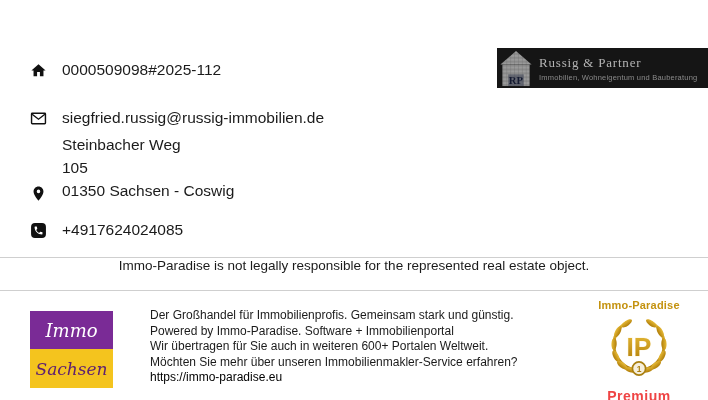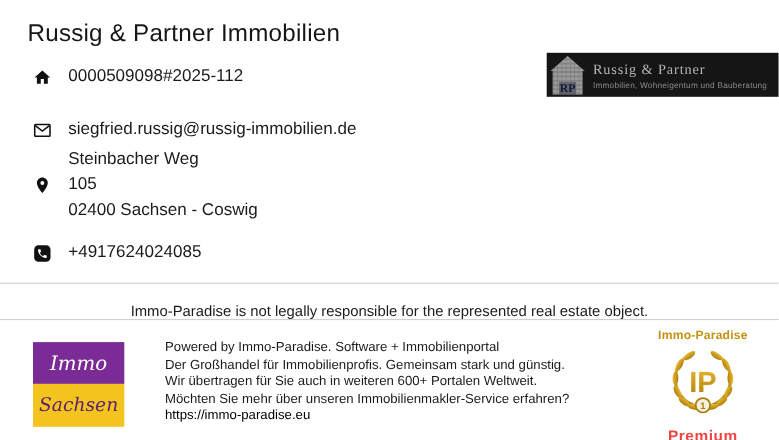--- a/index.html
+++ b/index.html
@@ -11,48 +11,47 @@
 
   
   .agency-logo{position:absolute;left:497px;top:48px;width:211px;height:40px;background:#151515;display:flex;align-items:center;}
   .agency-logo .house{flex:0 0 auto;margin-left:2px;}
   .agency-text{margin-left:6px;overflow:hidden;}
   .agency-name{font-family:"Liberation Serif", serif;font-size:13px;color:#b4b4b4;letter-spacing:0.8px;white-space:nowrap;}
   .agency-sub{font-size:7.5px;color:#8a8a8a;letter-spacing:0.2px;margin-top:2px;white-space:nowrap;}
 
   
   .c-row{position:absolute;left:30px;display:flex;align-items:center;}
-  .c-row.multi{align-items:center;}
+  .c-row.multi{align-items:flex-end;}
   .c-icon{width:17px;height:17px;flex:0 0 17px;display:flex;align-items:center;justify-content:center;}
   .c-text{margin-left:15px;font-size:15.5px;color:#1b1b1b;white-space:nowrap;}
   .addr-line{line-height:23px;}
 
   
-  .disclaimer{position:absolute;left:0;top:257px;width:708px;height:32px;border-top:1px solid #cfcfcf;border-bottom:1px solid #cfcfcf;display:flex;align-items:flex-end;justify-content:center;font-size:13.5px;color:#1b1b1b;}
+  .disclaimer{position:absolute;left:0;top:257px;width:708px;height:32px;border-top:1px solid #cfcfcf;border-bottom:1px solid #cfcfcf;display:flex;align-items:flex-start;justify-content:center;font-size:13.5px;color:#1b1b1b;}
 
   
   .ip-logo{position:absolute;left:30px;top:311px;width:83px;}
   .ip-logo .half{width:83px;display:flex;align-items:center;justify-content:center;font-family:"DejaVu Serif", serif;font-style:italic;}
   .ip-logo .top{height:38px;background:#7a2b96;color:#ffffff;font-size:18px;}
   .ip-logo .bot{height:39px;background:#f4c41e;color:#5e2170;font-size:17px;}
 
   .footer-text{position:absolute;left:150px;top:308px;width:410px;font-size:12px;line-height:15.6px;color:#1b1b1b;}
   .footer-text .url{color:#000000;text-decoration:none;}
 
   .premium-badge{position:absolute;left:587px;top:299px;width:104px;text-align:center;}
   .pb-brand{font-size:11px;font-weight:bold;color:#c4920f;letter-spacing:0.2px;}
   .pb-wreath{display:block;margin:1px auto 0 auto;}
   .pb-label{font-size:14px;font-weight:bold;color:#ef4444;margin-top:12px;letter-spacing:0.5px;}
 </style>
 </head>
 <body>
 
 <div class="page">
 
-  <div class="page-title">Russig &amp; Partner Immobilien</div>
 
   <div class="agency-logo">
     <svg class="house" width="34" height="37" viewBox="0 0 34 38">
       <defs>
         <pattern id="hgrid" width="4" height="4" patternUnits="userSpaceOnUse">
           <rect width="4" height="4" fill="#9a9a9a"></rect>
           <path d="M0 0H4V4" fill="none" stroke="#6b6b6b" stroke-width="0.7"></path>
           <path d="M0 4H4" fill="none" stroke="#6b6b6b" stroke-width="0.7"></path>
         </pattern>
       </defs>
@@ -89,21 +88,21 @@
 
   <div class="c-row multi" style="top:133px;">
     <span class="c-icon" style="margin-top:2px;">
       <svg width="17" height="17" viewBox="0 0 24 24">
           <path fill="#111" d="M12 2C8.13 2 5 5.13 5 9c0 5.25 7 13 7 13s7-7.75 7-13c0-3.87-3.13-7-7-7zm0 9.5A2.5 2.5 0 1 1 12 6.5a2.5 2.5 0 0 1 0 5z"></path>
         </svg>
     </span>
     <span class="c-text">
       <div class="addr-line">Steinbacher Weg</div>
       <div class="addr-line">105</div>
-      <div class="addr-line">02400 Sachsen - Coswig</div>
+      <div class="addr-line">01350 Sachsen - Coswig</div>
     </span>
   </div>
 
   <div class="c-row" style="top:221px;">
     <span class="c-icon">
       <svg width="17" height="17" viewBox="0 0 24 24">
         <rect x="1.5" y="1.5" width="21" height="21" rx="5.5" fill="#111"></rect>
         <g transform="translate(4.6,4.6) scale(0.62)">
           <path fill="#fff" d="M6.62 10.79c1.44 2.83 3.76 5.14 6.59 6.59l2.2-2.21c.27-.26.67-.36 1.02-.24 1.12.37 2.33.57 3.57.57.55 0 1 .45 1 1V20c0 .55-.45 1-1 1-9.39 0-17-7.61-17-17 0-.55.45-1 1-1h3.5c.55 0 1 .45 1 1 0 1.25.2 2.45.57 3.57.11.35.03.74-.25 1.02l-2.2 2.2z"></path>
         </g>
@@ -115,22 +114,22 @@
   <div class="disclaimer">
     <span>Immo-Paradise is not legally responsible for the represented real estate object.</span>
   </div>
 
   <div class="ip-logo">
     <div class="half top">Immo</div>
     <div class="half bot">Sachsen</div>
   </div>
 
   <div class="footer-text">
+    <div>Der Großhandel für Immobilienprofis. Gemeinsam stark und günstig.</div>
     <div>Powered by Immo-Paradise. Software + Immobilienportal</div>
-    <div>Der Großhandel für Immobilienprofis. Gemeinsam stark und günstig.</div>
     <div>Wir übertragen für Sie auch in weiteren 600+ Portalen Weltweit.</div>
     <div>Möchten Sie mehr über unseren Immobilienmakler-Service erfahren?</div>
     <div class="url">https://immo-paradise.eu</div>
   </div>
 
   <div class="premium-badge">
     <div class="pb-brand">Immo-Paradise</div>
     <svg class="pb-wreath" width="78" height="64" viewBox="0 0 80 68">
       <defs>
         <linearGradient id="gold" x1="0" y1="0" x2="0" y2="1">

